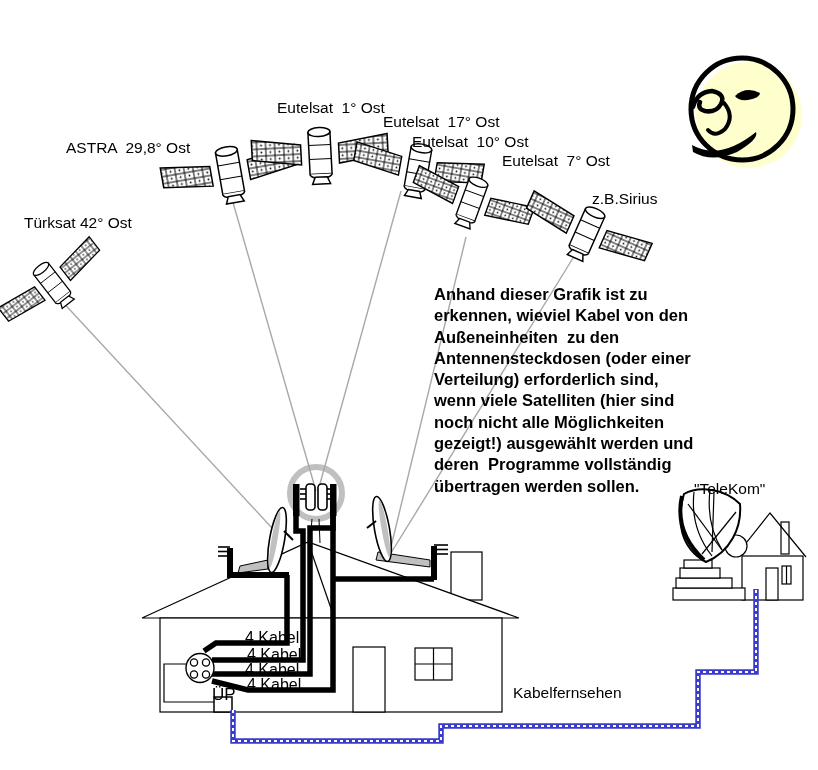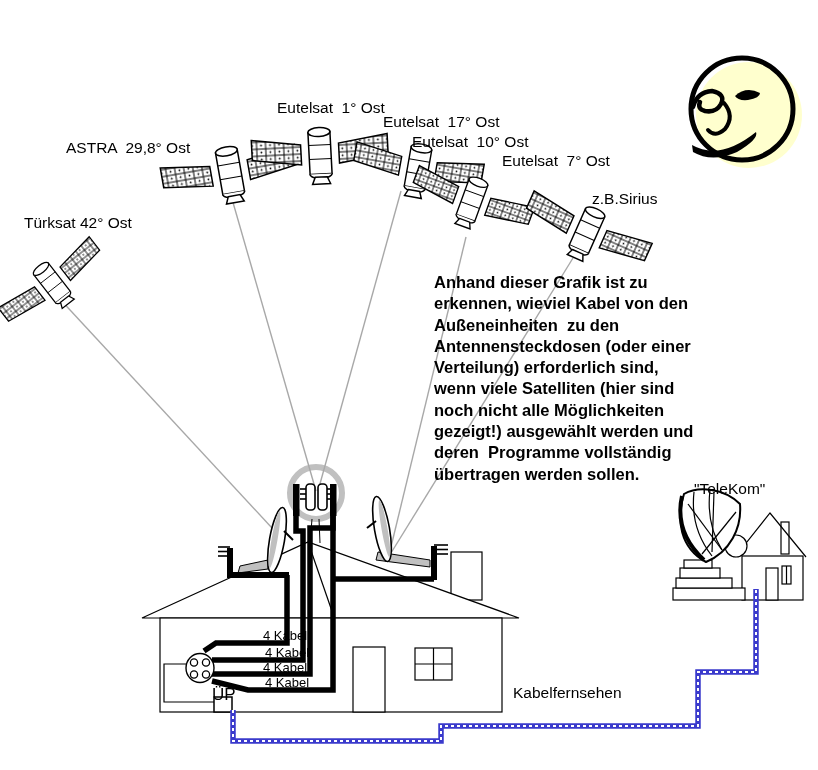--- a/index.html
+++ b/index.html
@@ -1,22 +1,22 @@
 <!DOCTYPE html>
 <html><head>
 <meta charset="utf-8">
 <style>
   html,body{margin:0;padding:0;background:#fff;}
   #stage{position:relative;width:818px;height:770px;background:#fff;overflow:hidden;
          font-family:"Liberation Sans",sans-serif;color:#000;}
   #art{position:absolute;left:0;top:0;}
   .lbl{position:absolute;white-space:pre;font-size:15.5px;line-height:1.1;}
-  .lbl.small{font-size:13px;margin-left:18px;}
+  .lbl.small{font-size:16px;}
   .lbl.tiny{font-size:17px;}
-  #para{position:absolute;left:434px;top:272px;width:300px;font-size:16.5px;
+  #para{position:absolute;left:434px;top:284px;width:300px;font-size:16.5px;
         font-weight:bold;line-height:21.3px;white-space:pre;}
 </style>
 </head>
 <body>
 
 <div id="stage">
 
 <svg id="art" width="818" height="770" viewBox="0 0 818 770">
   <defs>
     <pattern id="pg" width="9" height="7" patternUnits="userSpaceOnUse">

